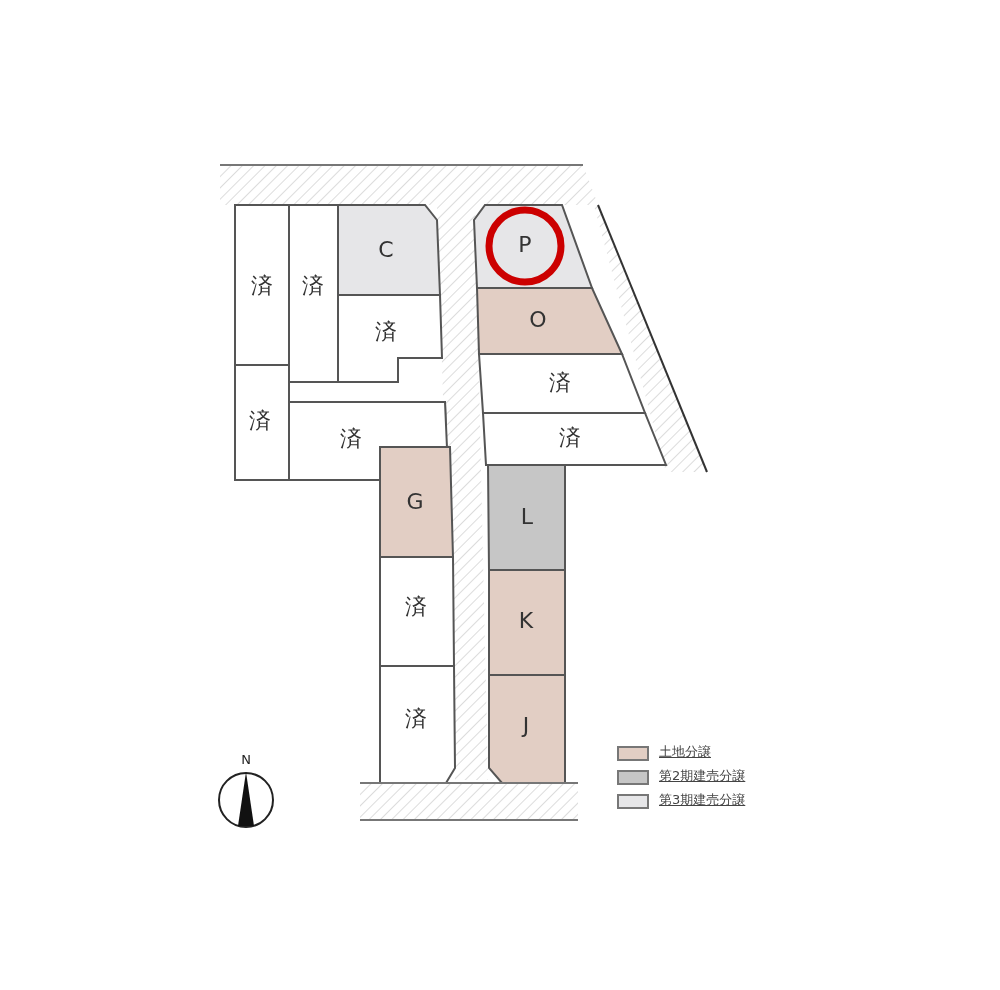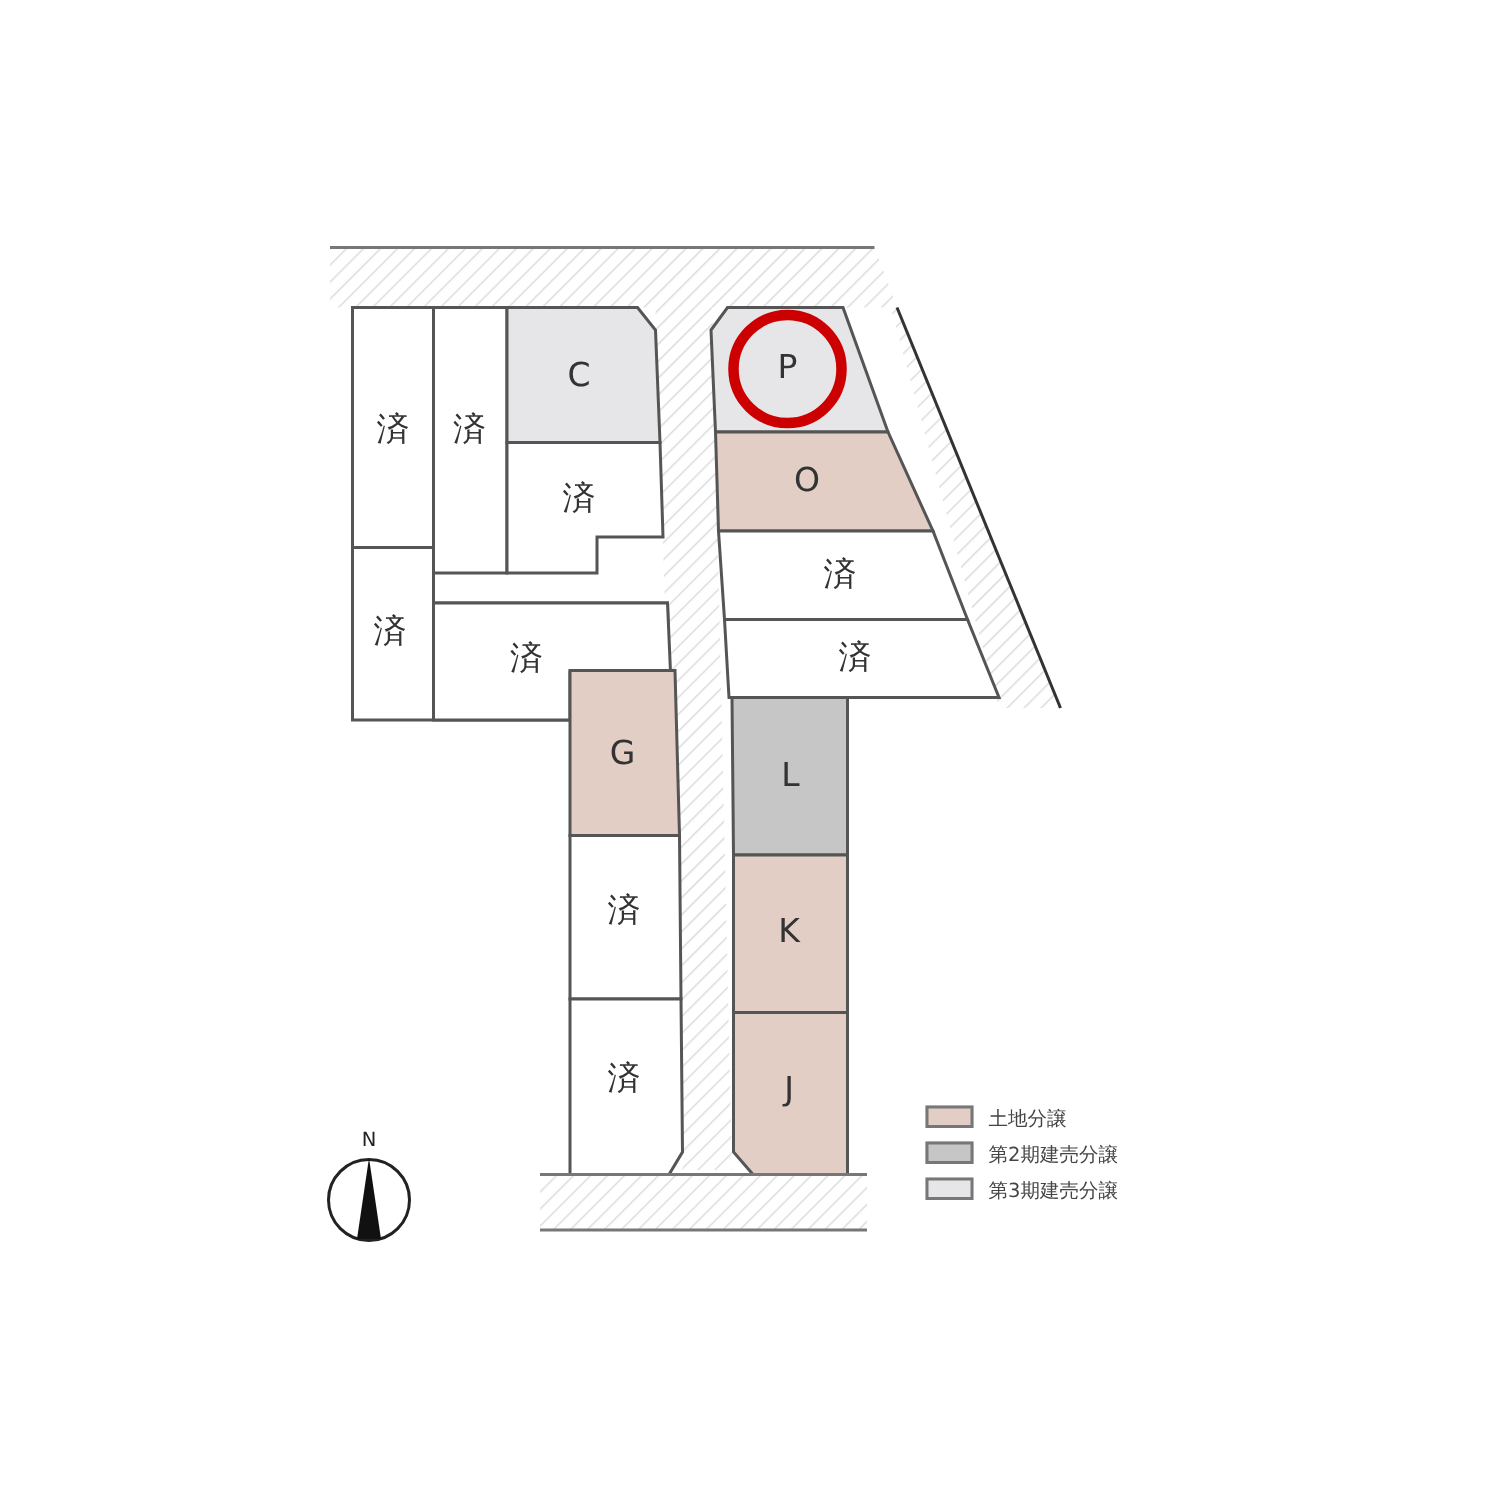--- a/index.html
+++ b/index.html
@@ -1,21 +1,21 @@
 <!DOCTYPE html>
 <html><head>
 <meta charset="utf-8">
 <style>
   html, body { margin: 0; padding: 0; background: #ffffff; }
   body { width: 1000px; height: 990px; position: relative; overflow: hidden;
          font-family: "DejaVu Sans", "Liberation Sans", sans-serif; }
   #map { position: absolute; left: 0; top: 0; width: 1000px; height: 990px; }
   .lot-label { font-family: "DejaVu Sans", "Liberation Sans", sans-serif; font-size: 22px; fill: #333; text-anchor: middle; dominant-baseline: middle; }
   .legend { position: absolute; left: 617px; top: 737px; font-size: 13px; color: #444; }
-  .legend-row { display: flex; align-items: flex-start; height: 24px; }
+  .legend-row { display: flex; align-items: flex-end; height: 24px; text-decoration: underline; }
   .legend-swatch { width: 32px; height: 15px; border: 2px solid #777; margin-right: 10px; box-sizing: border-box; }
   .compass { position: absolute; left: 216px; top: 750px; width: 64px; height: 80px; }
 </style>
 </head>
 <body>
 
 <svg id="map" viewBox="0 0 1000 990" xmlns="http://www.w3.org/2000/svg">
   <defs>
     <pattern id="hatch" patternUnits="userSpaceOnUse" width="8" height="8" patternTransform="rotate(45)">
       <rect width="8" height="8" fill="#ffffff"></rect>

